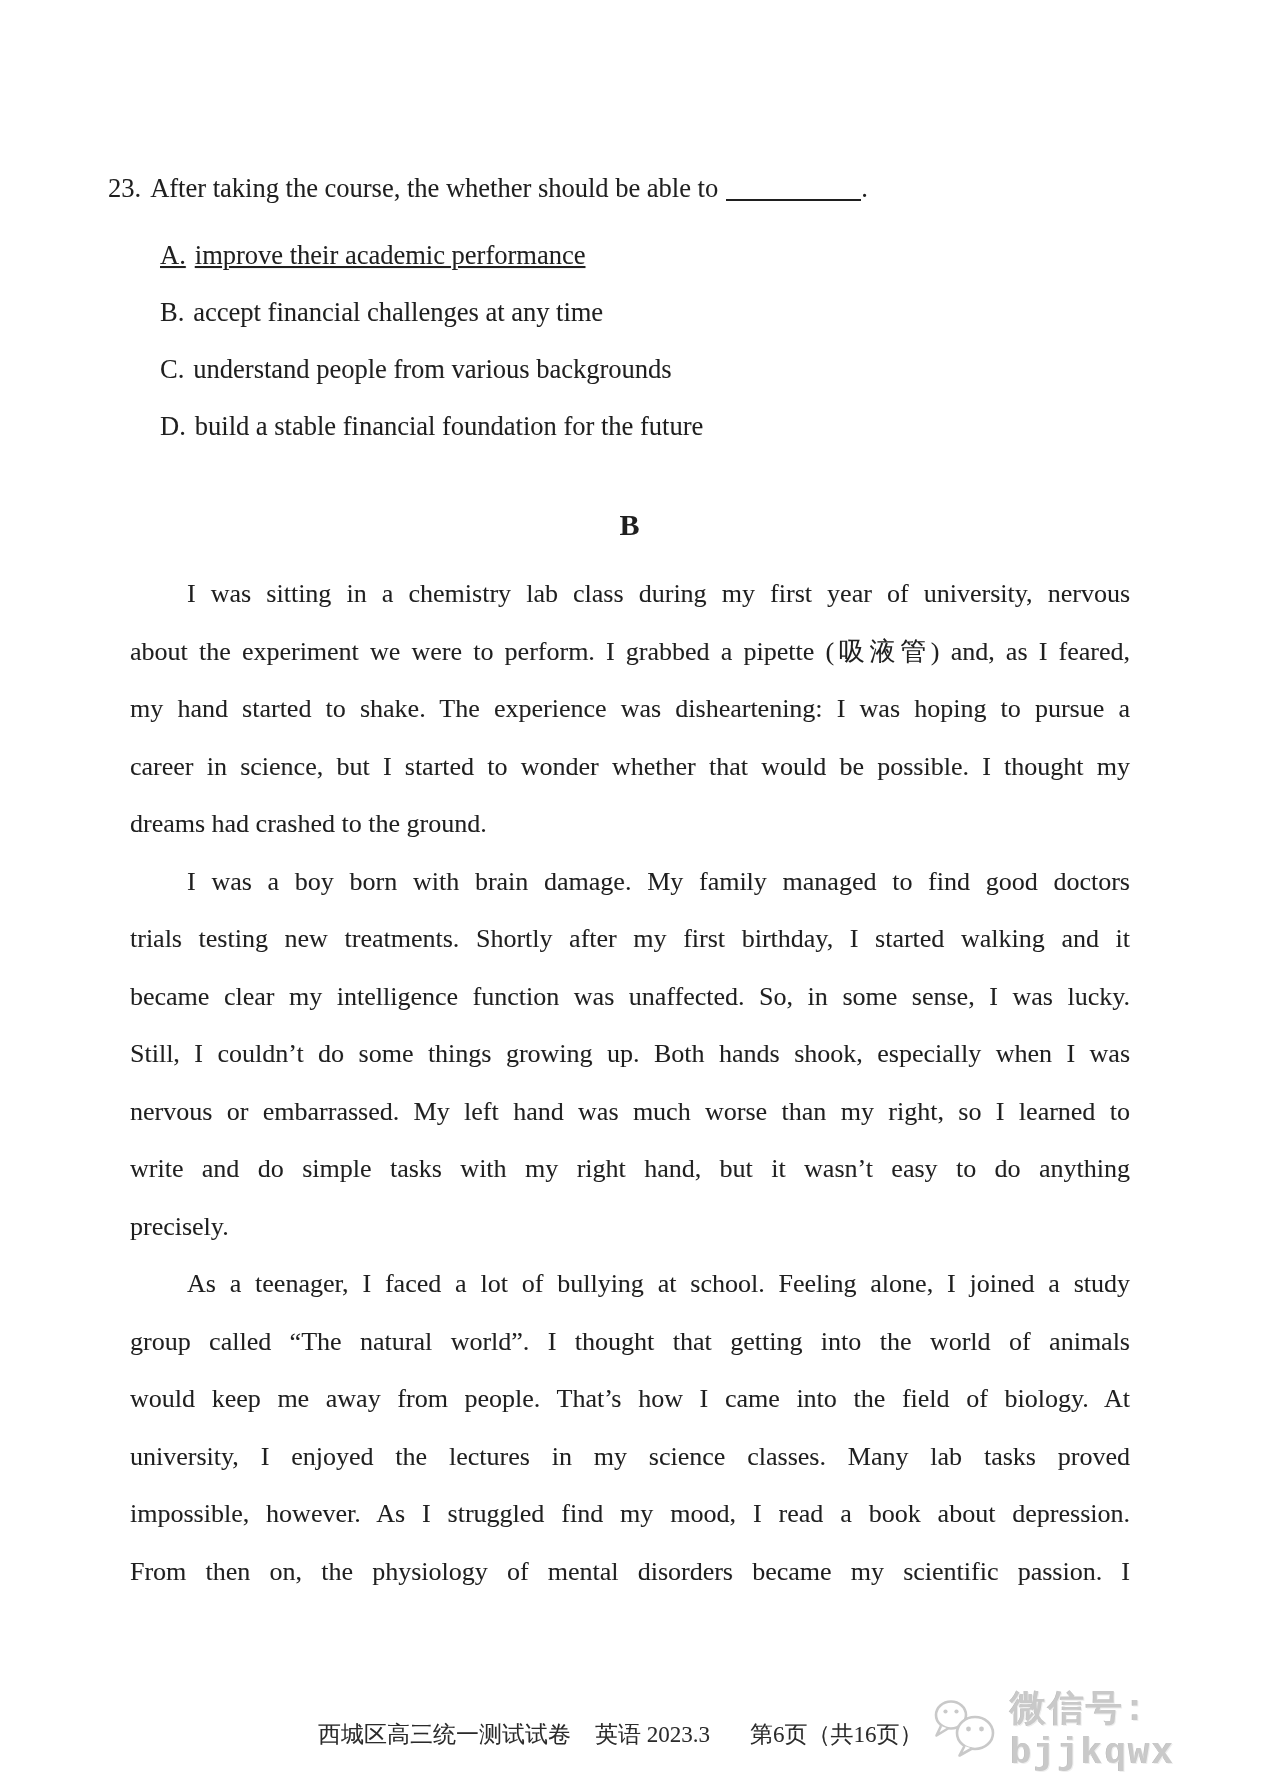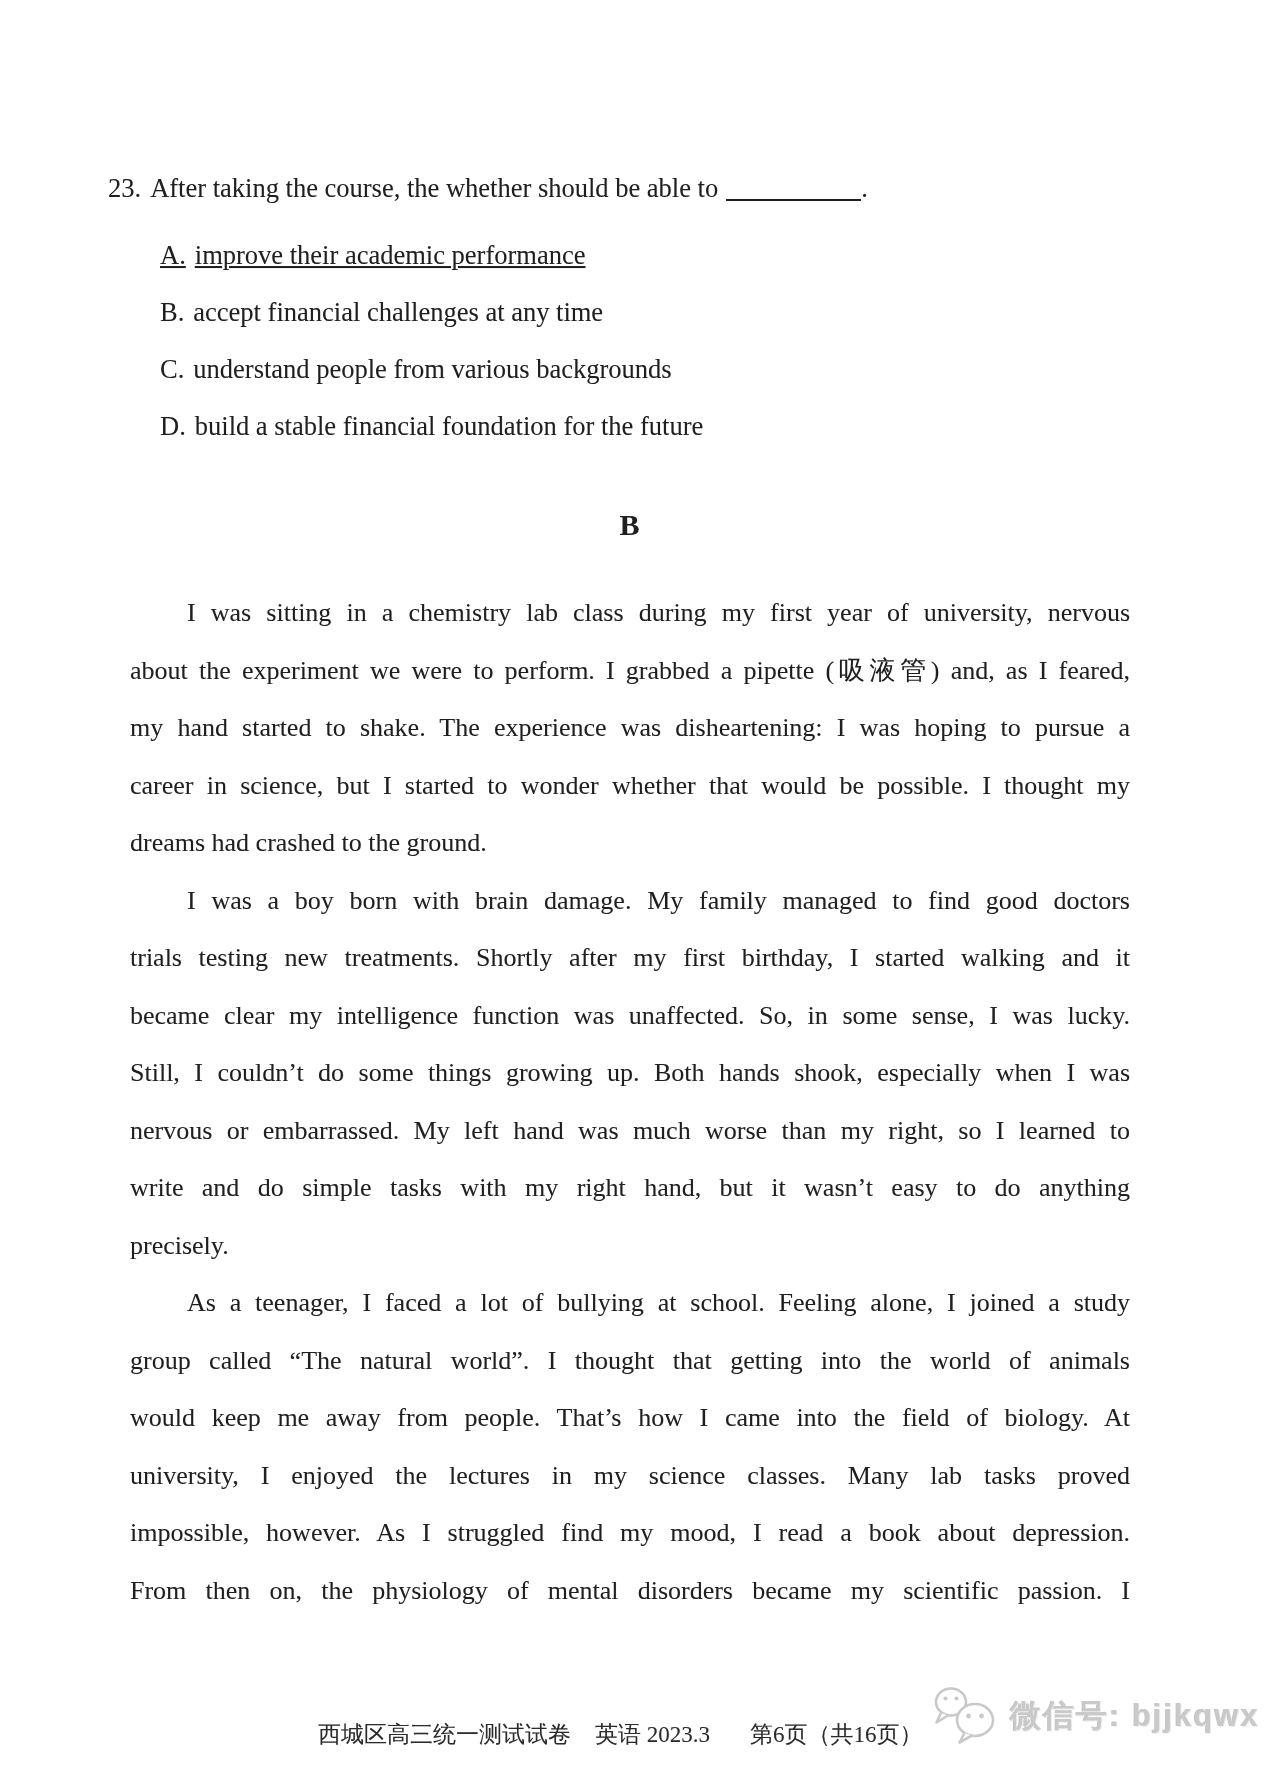--- a/index.html
+++ b/index.html
@@ -21,37 +21,37 @@
   .option { margin-top:19px; line-height:38px; white-space:nowrap; }
   .option:first-child { margin-top:28px;text-decoration:underline; }
   .opt-label { margin-right:9px; }
 
   
   .section-heading { position:absolute; left:130px; top:506px; width:1000px;
                      text-align:center; font-size:30px; font-weight:700;
                      line-height:38px; letter-spacing:1px; }
 
   
-  .passage { position:absolute; left:130px; top:584px; width:1000px; font-size:26px; }
+  .passage { position:absolute; left:130px; top:565px; width:1000px; font-size:26px; }
   .pline { line-height:57.5px; text-align:justify; text-align-last:justify; }
   .pline.indent { padding-left:57px; }
   .pline.short { text-align-last:left; }
 
   
   .footer { position:absolute; left:318px; top:1710px; font-size:23px;
             line-height:50px; color:#2b2b2b; white-space:nowrap; }
   .f-title { margin-right:24px; }
   .f-subject { margin-right:40px; }
 
   
   .watermark { position:absolute; left:930px; top:1684px; display:flex;
                align-items:center; text-shadow:none; }
   .wechat-icon { width:72px; height:64px; flex:0 0 auto; }
-  .watermark-text { font-family:Liberation Sans, sans-serif;
-                    font-size:31px; font-weight:700; letter-spacing:2px;
+  .watermark-text { font-family:Liberation Mono, monospace;
+                    font-size:36px; font-weight:700; letter-spacing:2px;
                     color:#c9c9c9; margin-left:8px;
                     text-shadow:1px 1px 0 #efefef, -0.5px -0.5px 0 #b9b9b9; }
 </style>
 </head>
 <body>
 
 <div class="page">
 
   <section class="question">
     <div class="q-line">

